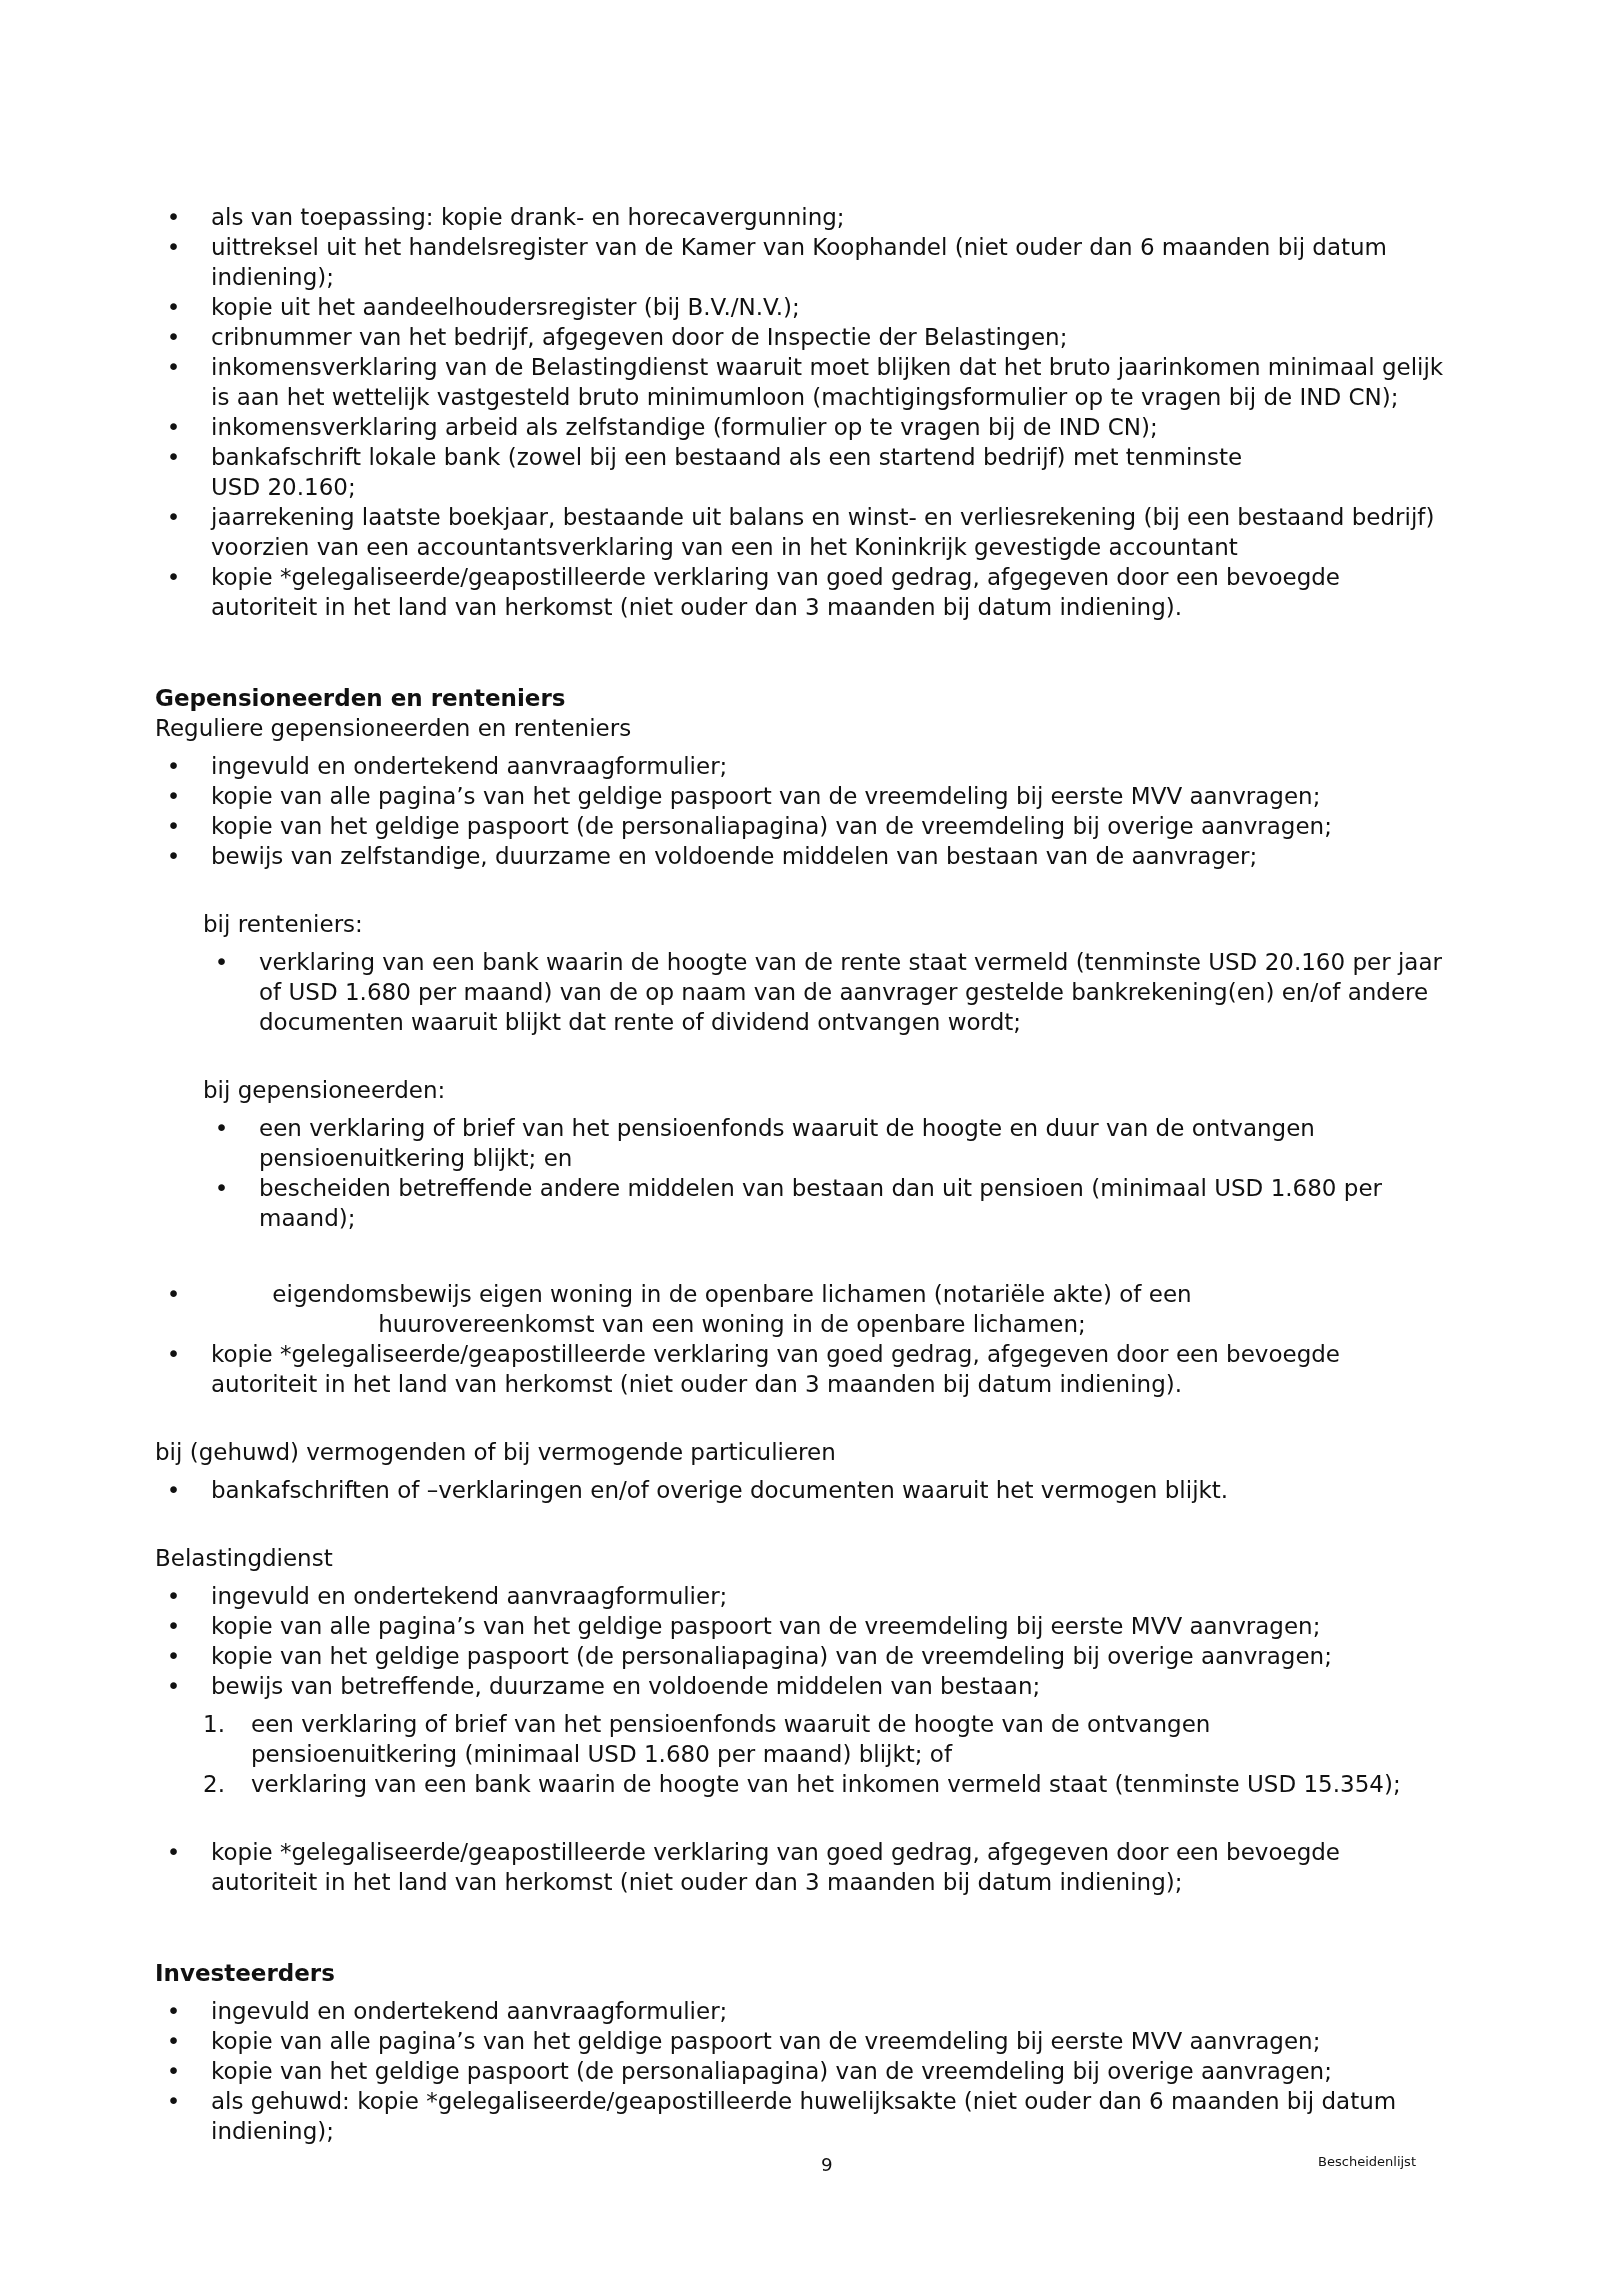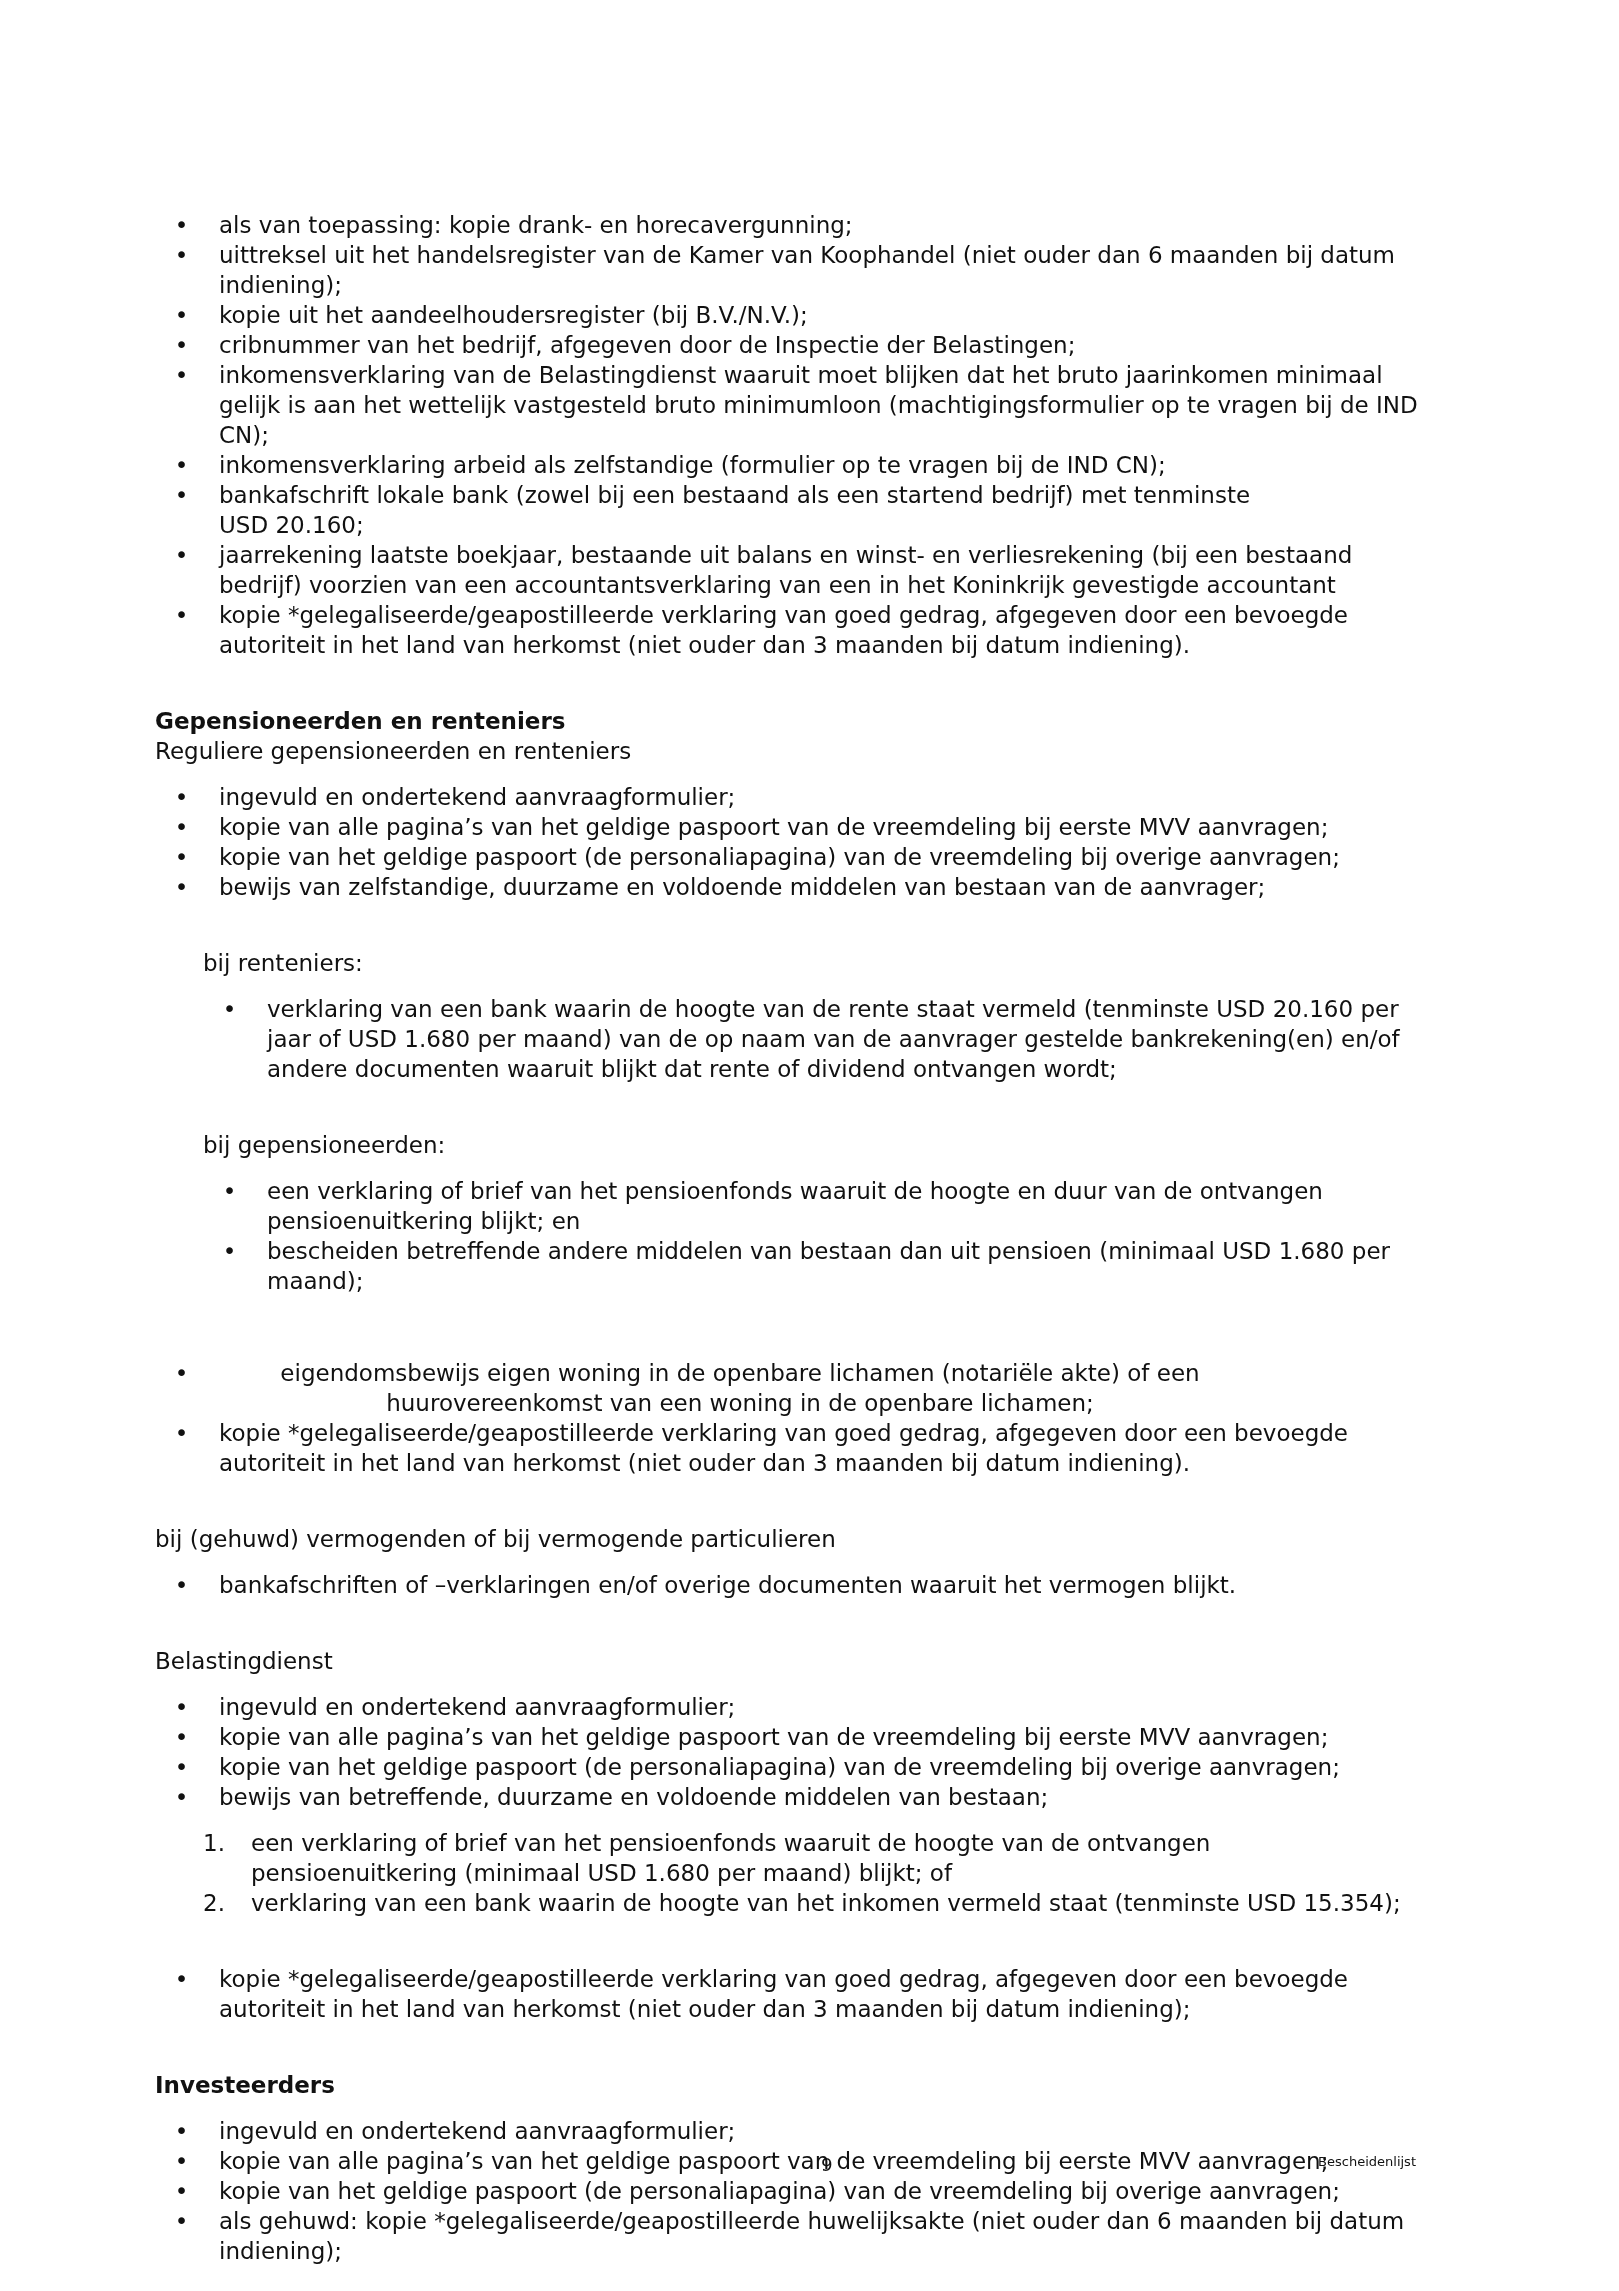--- a/index.html
+++ b/index.html
@@ -2,23 +2,23 @@
 <html style="font-size:14.6px"><head>
 <meta charset="utf-8">
 <style>
   html, body { margin: 0; padding: 0; background: #ffffff; }
   body { width: 1619px; height: 2292px; position: relative; overflow: hidden;
          font-family: "DejaVu Sans", sans-serif; color: #111; }
   #page { position: absolute; left: 155px; top: 194px; width: 1297px;
           font-size: 23px; line-height: 30px; }
   .block { margin: 0; }
   .gap { height: 30px; }
-  .h-bold { font-weight: bold; font-size: 23px; }
+  .h-bold { font-weight: bold; font-size: 23px; margin-top: 23px; }
   .h-ital { }
-  ul.b { list-style: none; margin: 16px; padding: 0; }
+  ul.b { list-style: none; margin: 8px; padding: 0; }
   ul.b > li { position: relative; padding-left: 48px; }
   ul.b > li::before { content: "\2022"; position: absolute; left: 3.7px; top: 0; }
   .indent { padding-left: 48px; }
   ol.n { list-style: none; margin: 0; padding: 0 0 0 48px; }
   ol.n > li { position: relative; padding-left: 48px; }
   ol.n > li .num { position: absolute; left: 0; top: 0; }
   #footer-page { position: absolute; left: 821px; top: 2154px; font-size: 18.3px; }
   #footer-title { position: absolute; right: 203px; top: 2154px; font-size: 13px; }
 </style>
 </head>

